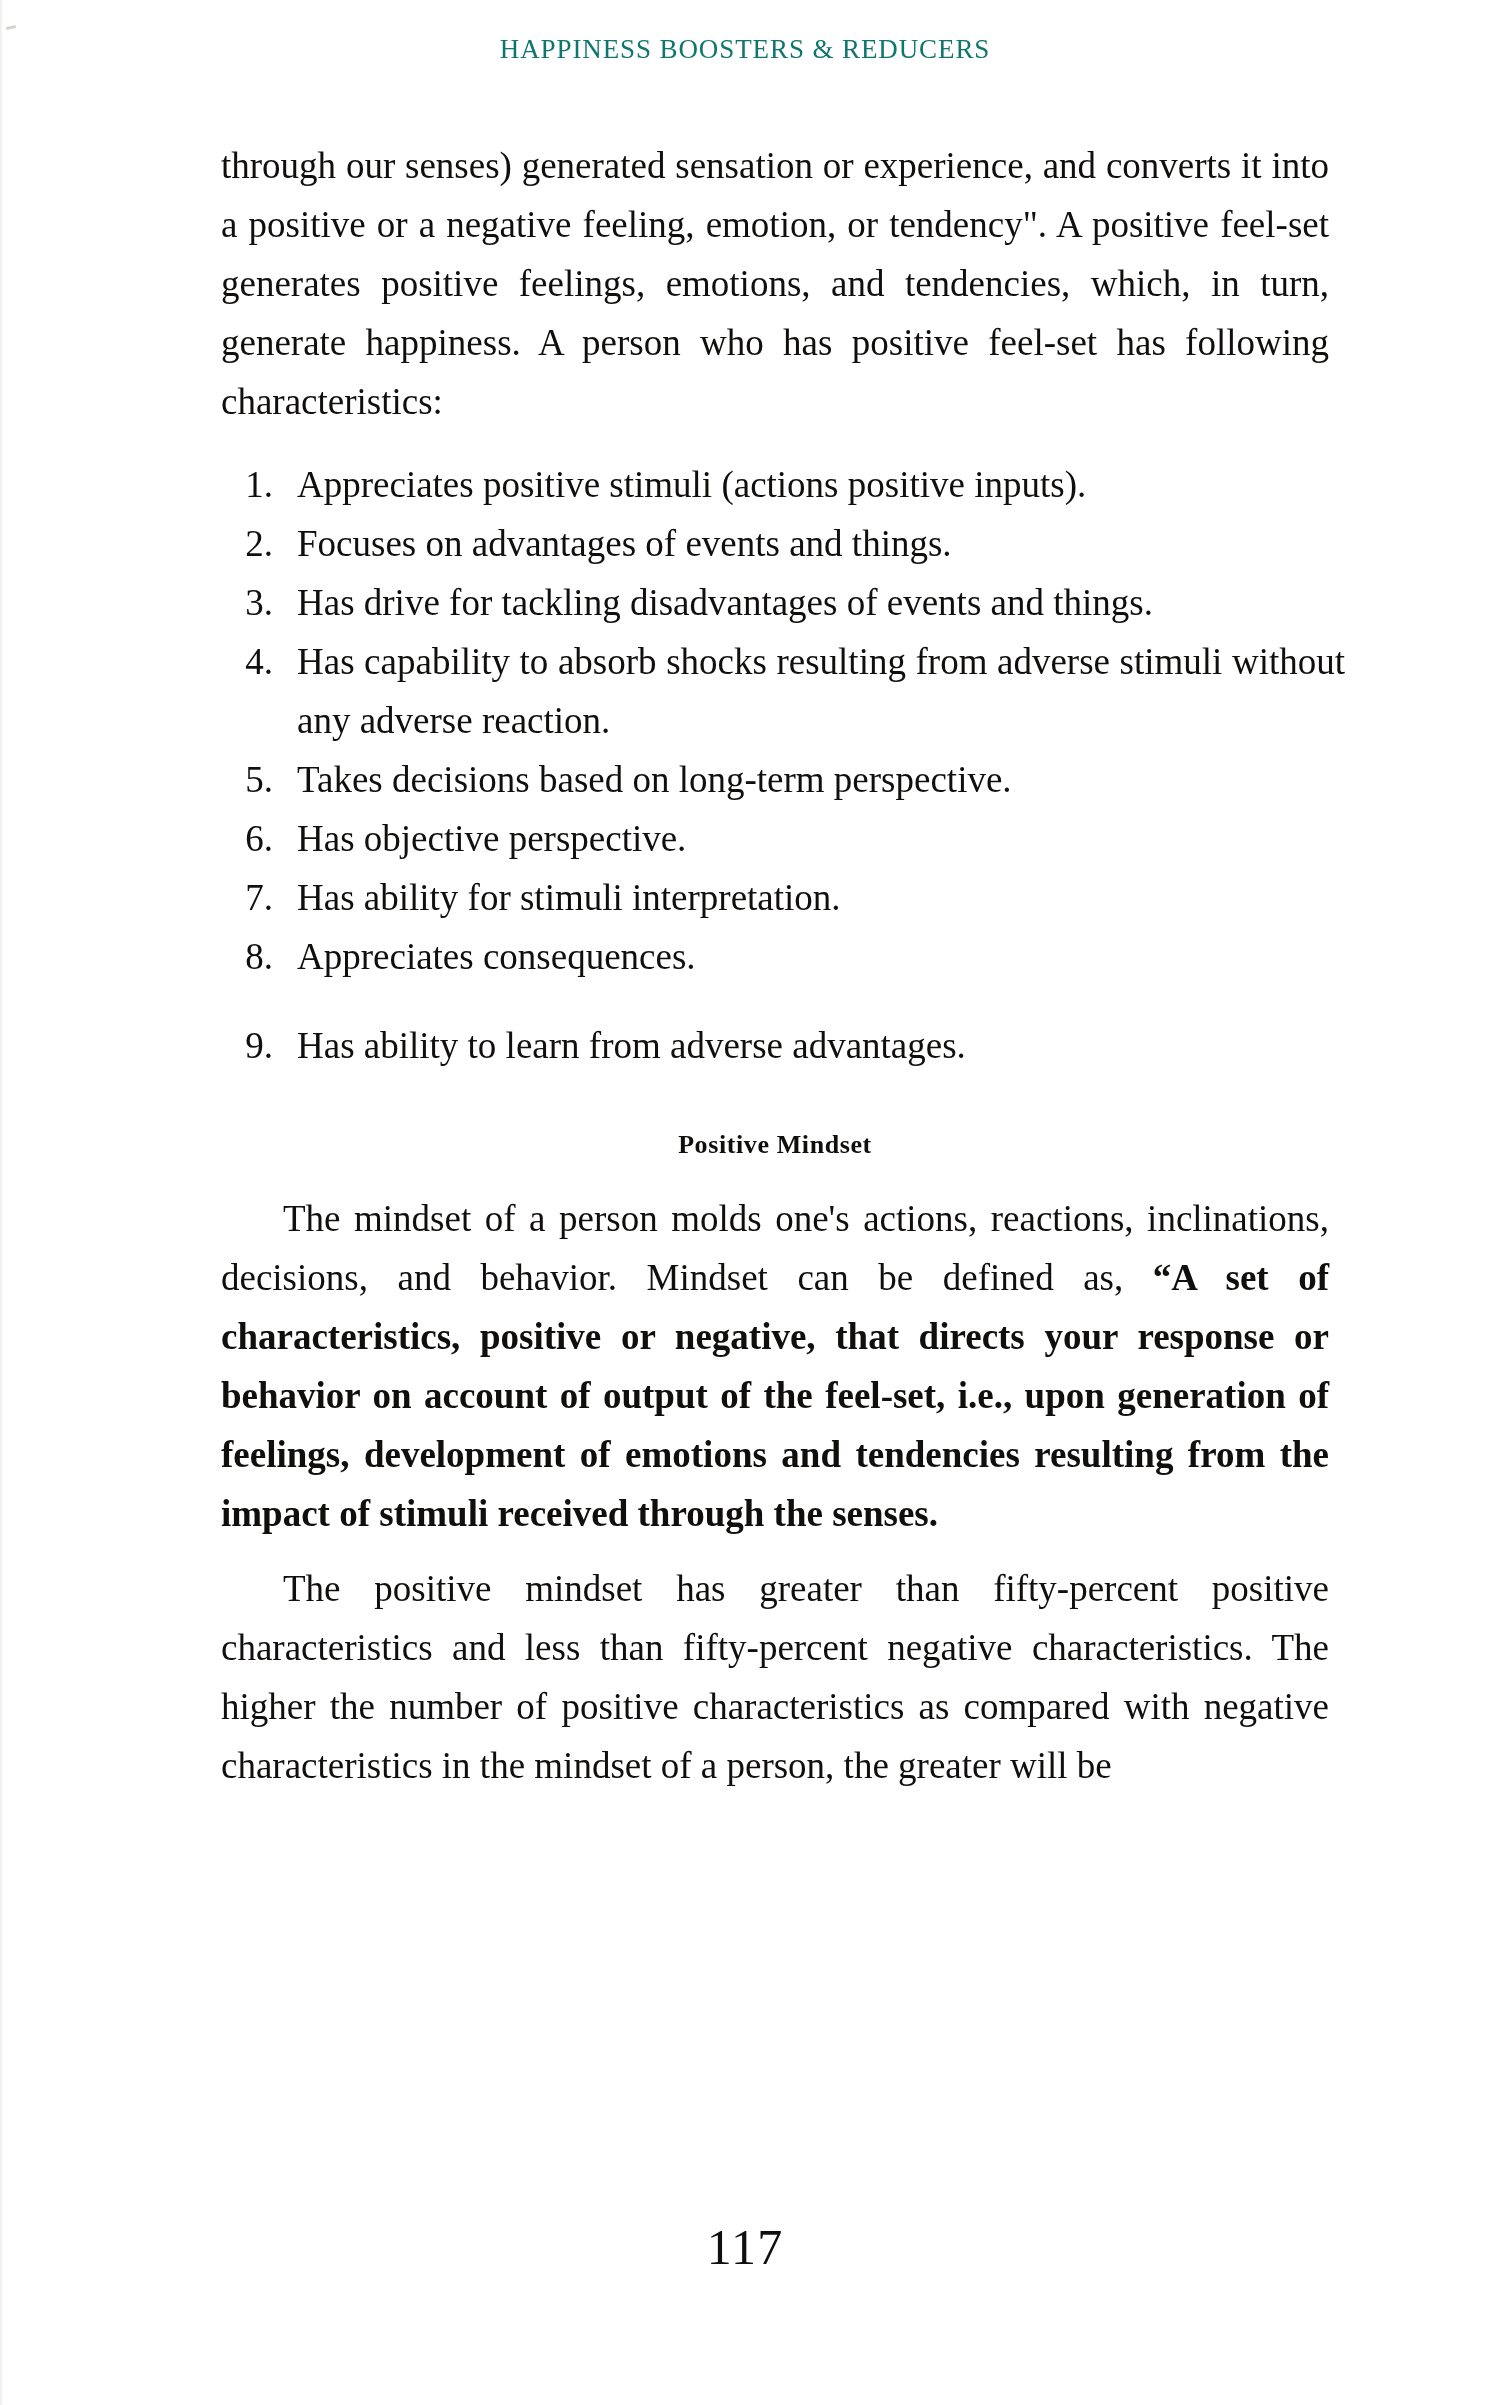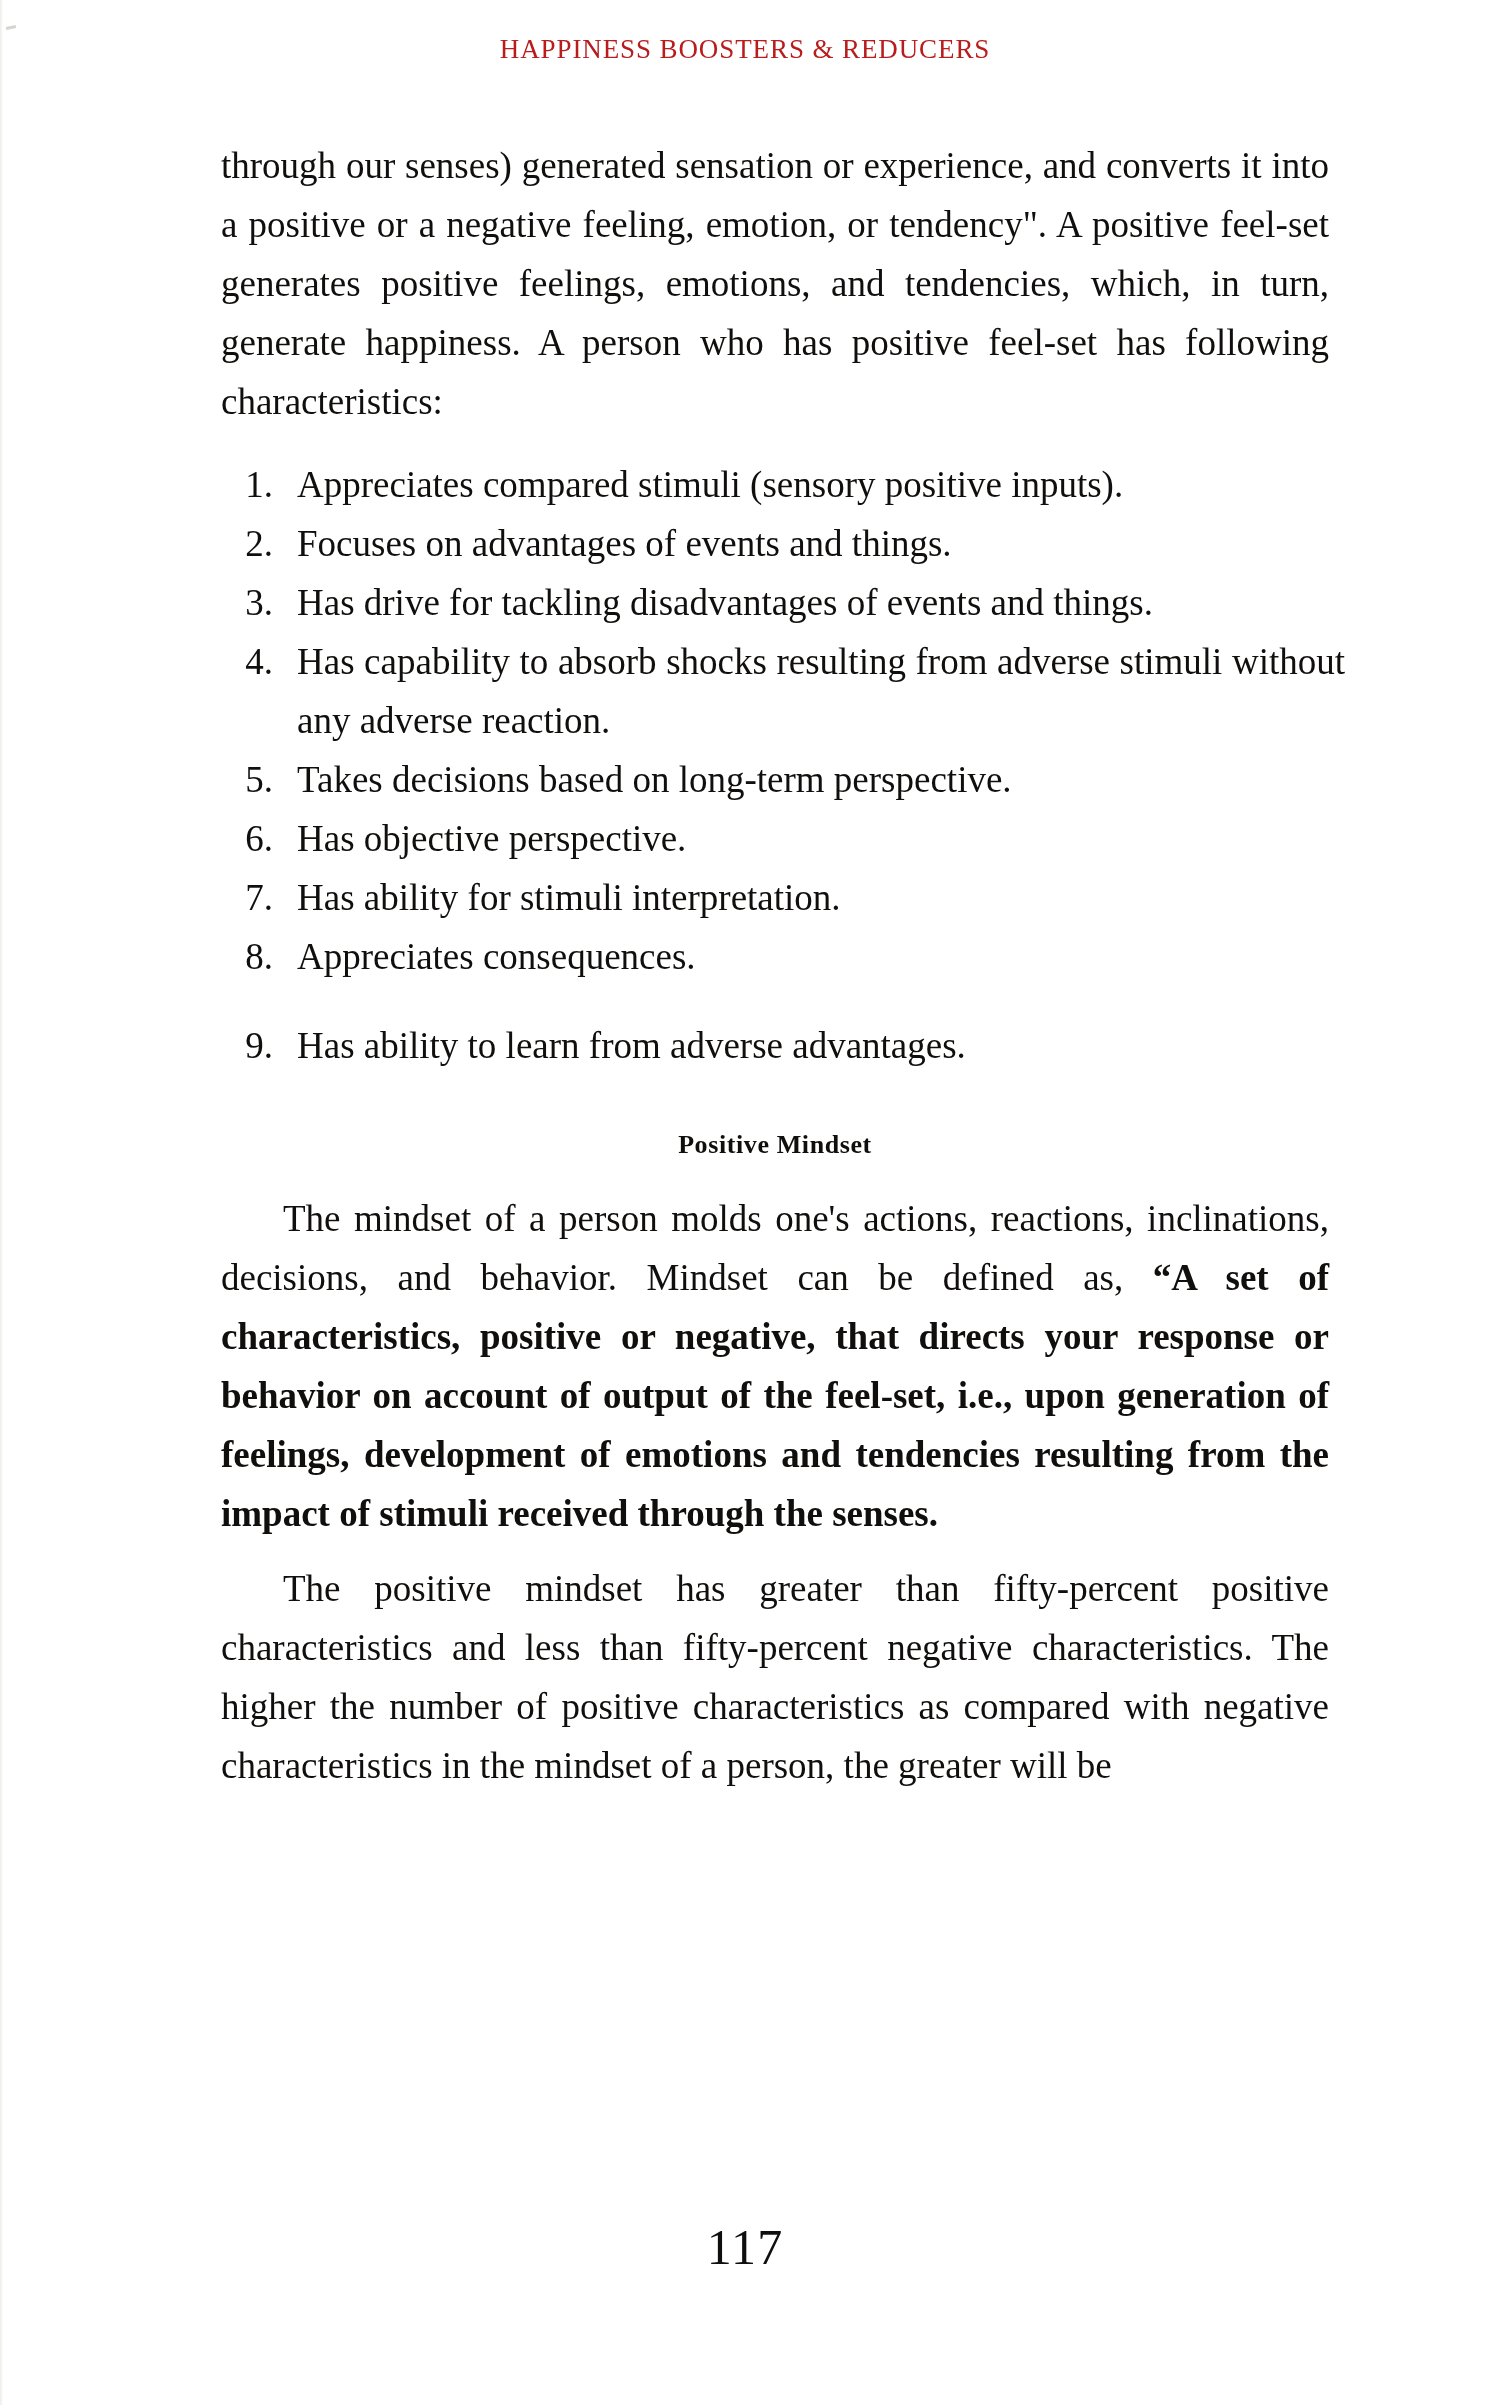--- a/index.html
+++ b/index.html
@@ -46,21 +46,21 @@
   .running-head {
     position: absolute;
     left: 0;
     top: 34px;
     width: 1490px;
     text-align: center;
     font-size: 27px;
     letter-spacing: 0.9px;
     font-variant: small-caps;
     text-transform: uppercase;
-    color: #b91c1c;
+    color: #0f766e;
   }
   .running-head .rh-inner { display: inline-block; }
 
   .content {
     position: absolute;
     left: 205px;
     top: 120px;
     width: 1140px;
   }
 
@@ -140,21 +140,21 @@
   </div>
 
   <div class="content">
 
     <p class="body noindent">through our senses) generated sensation or experience, and converts it into a positive or a negative feeling, emotion, or tendency". A positive feel-set generates positive feelings, emotions, and tendencies, which, in turn, generate happiness. A person who has positive feel-set has following characteristics:</p>
 
     <div class="list-wrap">
       <ol class="charlist">
         <li>
           <span class="num">1.</span>
-          <span class="txt">Appreciates compared stimuli (sensory positive inputs).</span>
+          <span class="txt">Appreciates positive stimuli (actions positive inputs).</span>
         </li>
         <li>
           <span class="num">2.</span>
           <span class="txt">Focuses on advantages of events and things.</span>
         </li>
         <li>
           <span class="num">3.</span>
           <span class="txt">Has drive for tackling disadvantages of events and things.</span>
         </li>
         <li>

